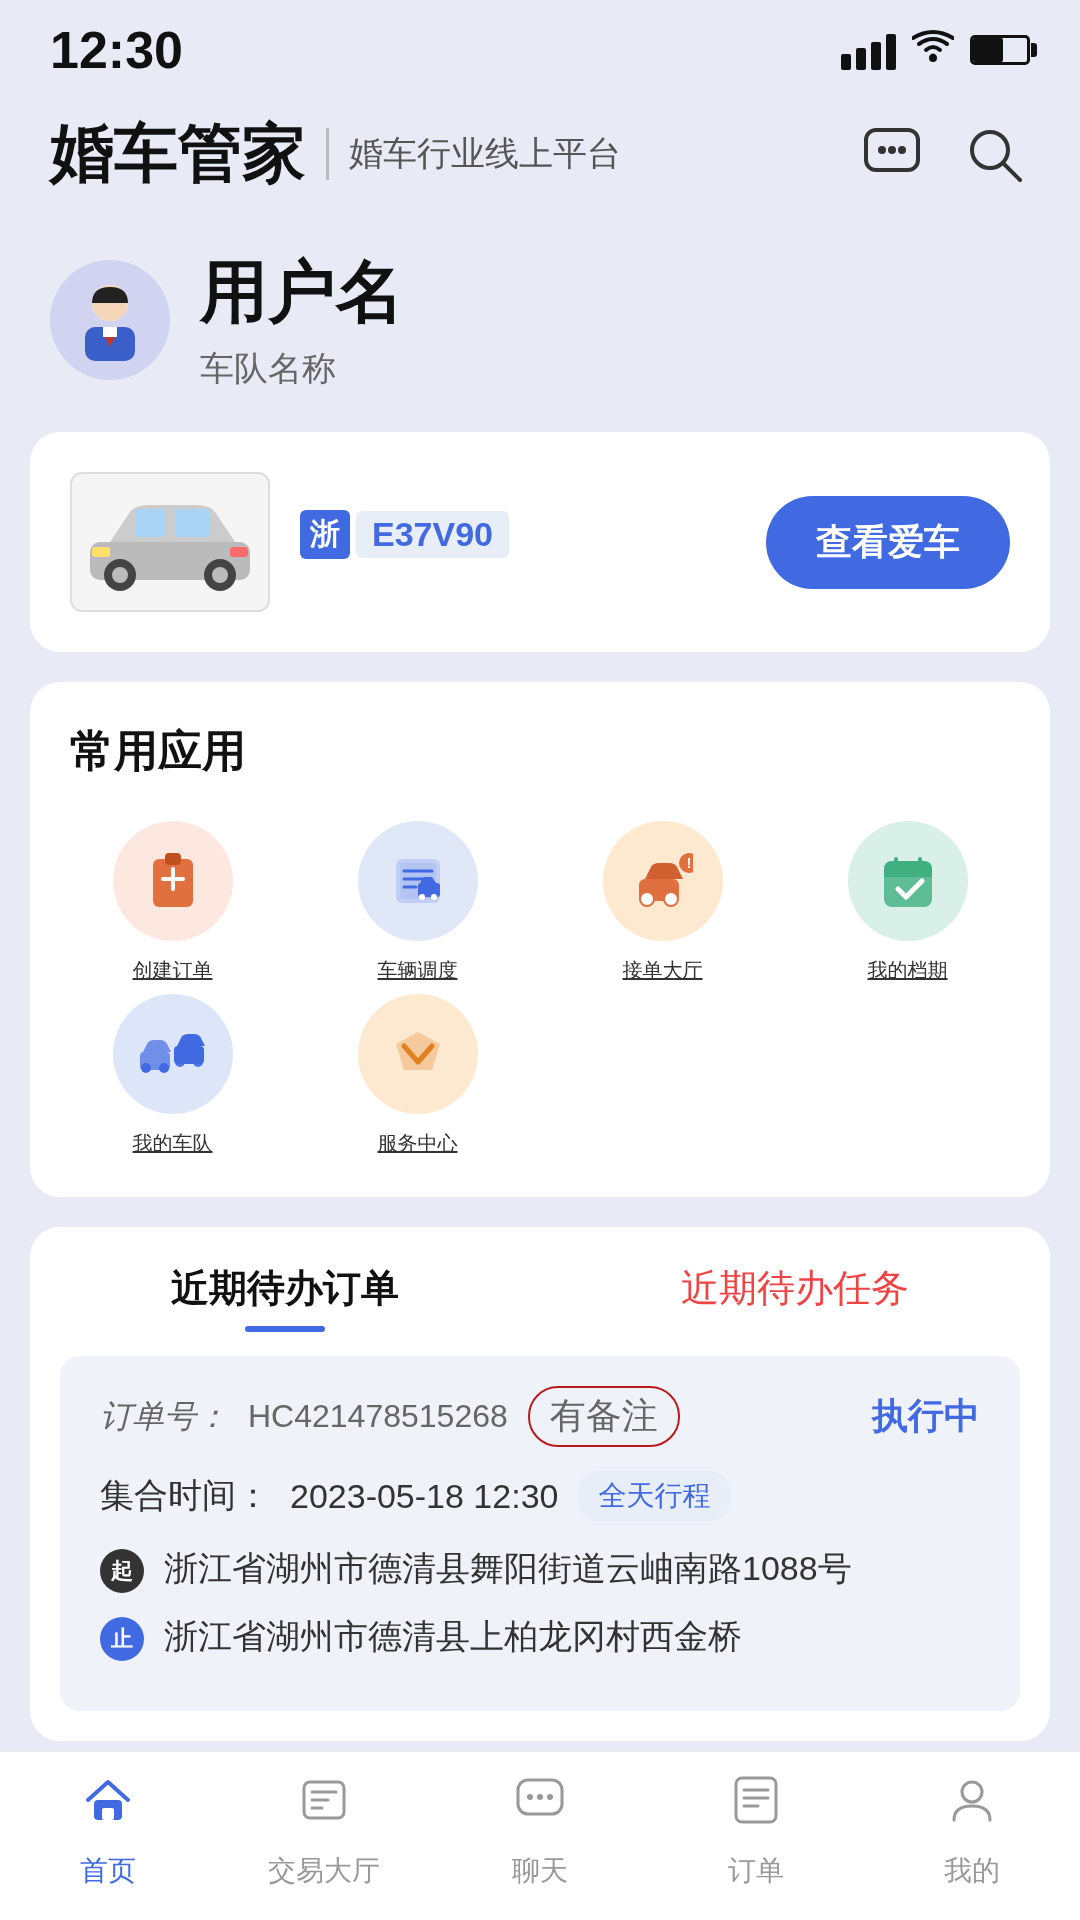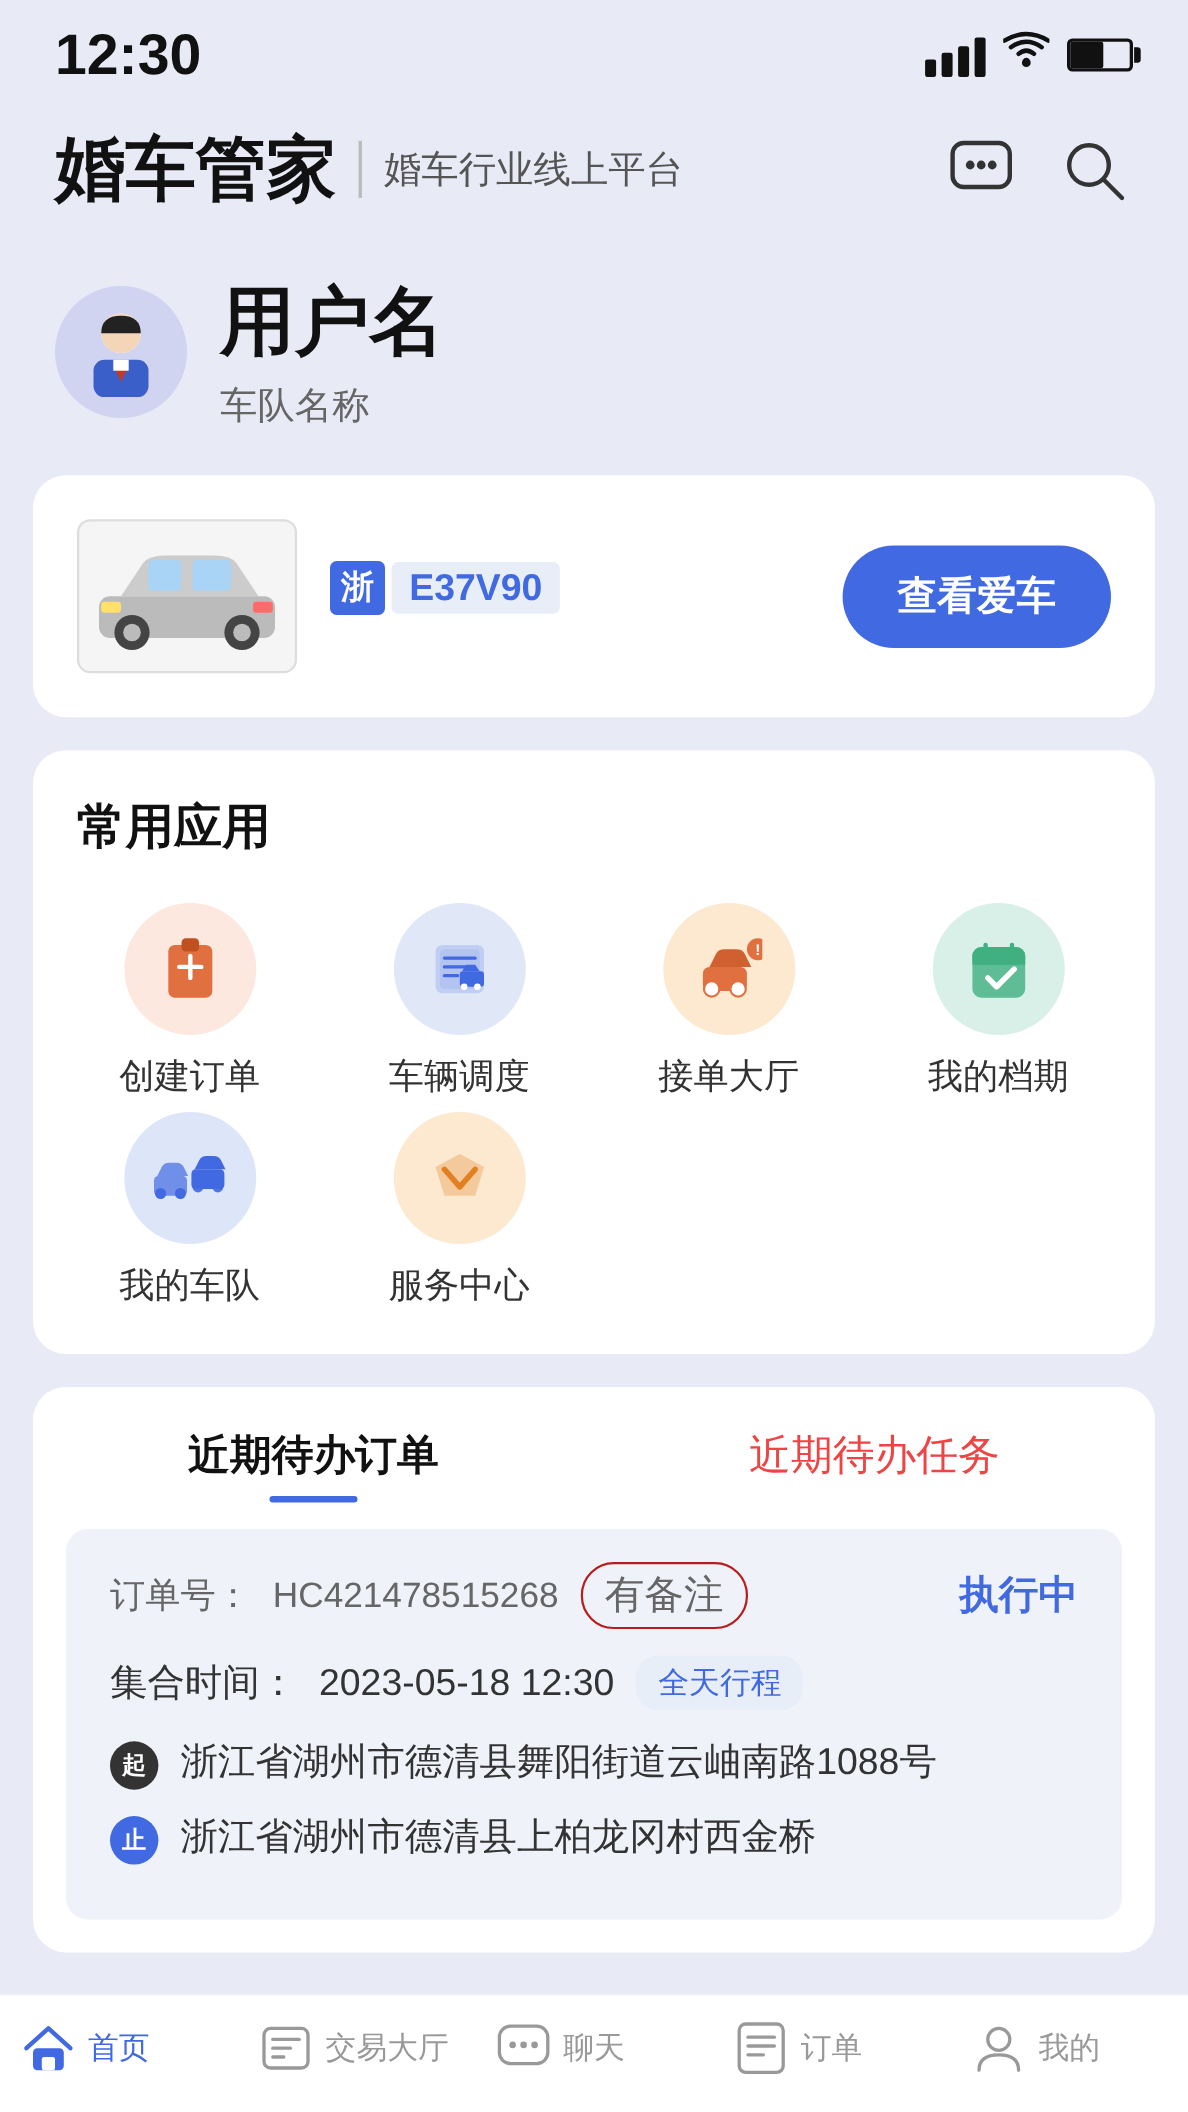--- a/index.html
+++ b/index.html
@@ -256,23 +256,24 @@
       align-items: center;
       justify-content: center;
     }
     .app-icon-wrap.orange-light { background: #fde8e0; }
     .app-icon-wrap.blue-light { background: #e0e8f8; }
     .app-icon-wrap.orange-mid { background: #fde8d0; }
     .app-icon-wrap.green-light { background: #d8f0e8; }
     .app-icon-wrap.blue-mid { background: #dde6f8; }
     .app-icon-wrap.orange-warm { background: #fde8d0; }
     .app-label {
-      font-size: 32px;
+      font-size: 20px;
       color: #333;
       text-align: center;
+      text-decoration: underline;
     }
 
     
     .tabs-card {
       margin: 0 30px 30px;
       background: #fff;
       border-radius: 30px;
       overflow: hidden;
     }
     .tabs-header {
@@ -320,20 +321,21 @@
       margin-bottom: 24px;
     }
     .order-id-row {
       display: flex;
       align-items: center;
       gap: 20px;
     }
     .order-id-label {
       font-size: 32px;
       color: #666;
+      font-style: italic;
     }
     .order-id-value {
       font-size: 32px;
       color: #666;
     }
     .order-note-badge {
       border: 2px solid #b91c1c;
       border-radius: 30px;
       padding: 4px 20px;
       font-size: 36px;
@@ -396,25 +398,24 @@
       left: 0;
       width: 1080px;
       background: #fff;
       display: flex;
       border-top: 1px solid #eee;
       padding: 20px 0 30px;
     }
     .nav-item {
       flex: 1;
       display: flex;
-      flex-direction: row;
-      align-items: center;
-      gap: 8px;
+      flex-direction: column;
+      align-items: center;
+      gap: 24px;
       cursor: pointer;
-      padding-left: 16px;
     }
     .nav-icon {
       width: 56px;
       height: 56px;
       display: flex;
       align-items: center;
       justify-content: center;
     }
     .nav-label {
       font-size: 28px;

